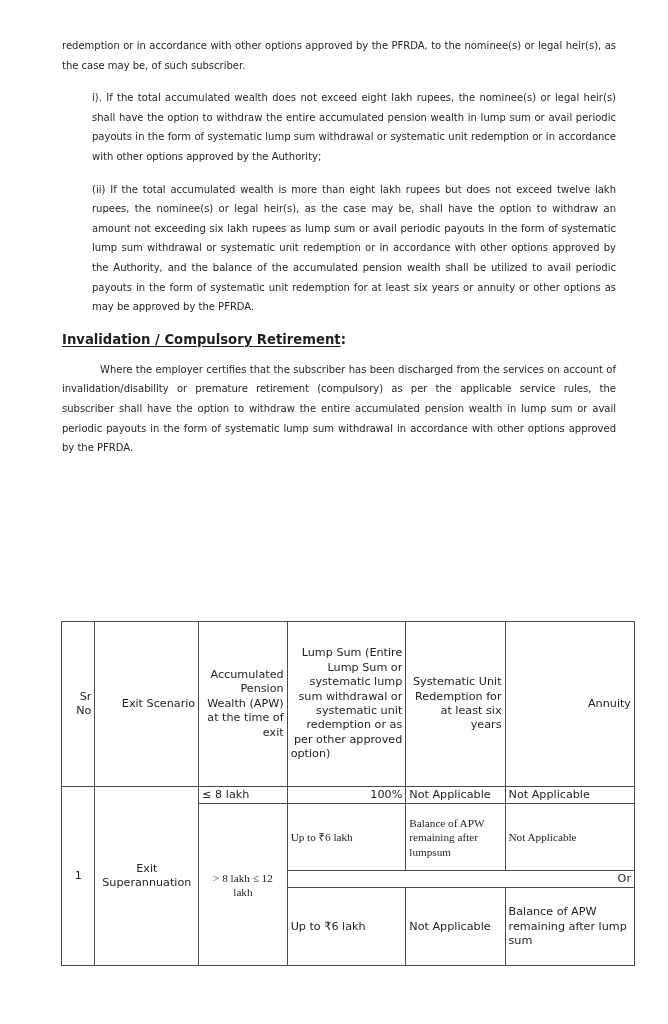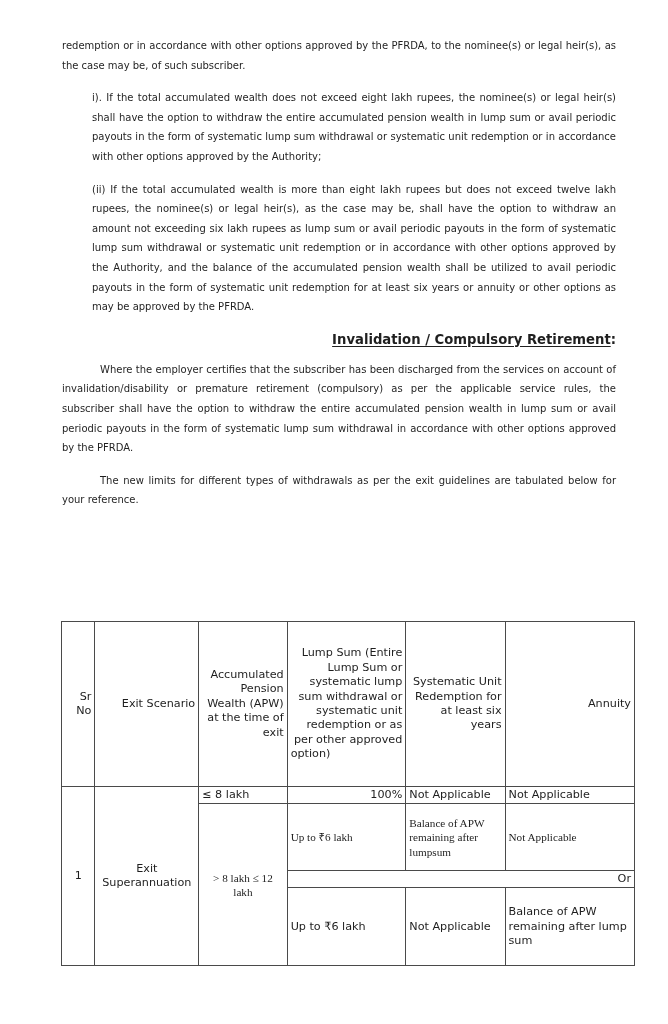--- a/index.html
+++ b/index.html
@@ -5,21 +5,21 @@
   html, body { margin: 0; padding: 0; background: #ffffff; }
   body {
     width: 668px; height: 1024px; overflow: hidden; position: relative;
     font-family: "DejaVu Sans", sans-serif; color: #1f1f1f;
   }
   .page { position: absolute; left: 62px; top: 36px; width: 554px; }
   p { margin: 0; font-size: 10px; line-height: 19.6px; text-align: justify; }
   .p-intro { margin-bottom: 13px; }
   .p-sub { margin-left: 30px; margin-bottom: 13px; }
   .heading {
-    font-weight: bold; font-size: 13.2px; line-height: 20px; margin-top: 4px; margin-bottom: 10px; text-align: right;
+    font-weight: bold; font-size: 13.2px; line-height: 20px; margin-top: 4px; margin-bottom: 10px;
   }
   .heading .u { text-decoration: underline; text-underline-offset: 2px; }
   .p-indent { text-indent: 38px; margin-bottom: 13px; }
   .p-last { text-indent: 38px; }
 
   table.exit {
     position: absolute; left: 61px; top: 621px; width: 574px;
     border-collapse: collapse; font-size: 11.2px; line-height: 14.4px; color: #1e1e1e;
   }
   table.exit td, table.exit th { border: 1px solid #4a4a4a; padding: 1px 3px; vertical-align: middle; }
@@ -41,21 +41,20 @@
 </style>
 </head>
 <body>
 
 <div class="page">
   <p class="p-intro">redemption or in accordance with other options approved by the PFRDA, to the nominee(s) or legal heir(s), as the case may be, of such subscriber.</p>
   <p class="p-sub">i). If the total accumulated wealth does not exceed eight lakh rupees, the nominee(s) or legal heir(s) shall have the option to withdraw the entire accumulated pension wealth in lump sum or avail periodic payouts in the form of systematic lump sum withdrawal or systematic unit redemption or in accordance with other options approved by the Authority;</p>
   <p class="p-sub">(ii) If the total accumulated wealth is more than eight lakh rupees but does not exceed twelve lakh rupees, the nominee(s) or legal heir(s), as the case may be, shall have the option to withdraw an amount not exceeding six lakh rupees as lump sum or avail periodic payouts in the form of systematic lump sum withdrawal or systematic unit redemption or in accordance with other options approved by the Authority, and the balance of the accumulated pension wealth shall be utilized to avail periodic payouts in the form of systematic unit redemption for at least six years or annuity or other options as may be approved by the PFRDA.</p>
   <div class="heading"><span class="u">Invalidation / Compulsory Retirement</span><span>:</span></div>
   <p class="p-indent">Where the employer certifies that the subscriber has been discharged from the services on account of invalidation/disability or premature retirement (compulsory) as per the applicable service rules, the subscriber shall have the option to withdraw the entire accumulated pension wealth in lump sum or avail periodic payouts in the form of systematic lump sum withdrawal in accordance with other options approved by the PFRDA.</p>
-  <p class="p-last">The new limits for different types of withdrawals as per the exit guidelines are tabulated below for your reference.</p>
 </div>
 
 <table class="exit">
   <colgroup>
     <col class="c-sr">
       <col class="c-exit">
       <col class="c-apw">
       <col class="c-lump">
       <col class="c-sur">
       <col class="c-ann">

